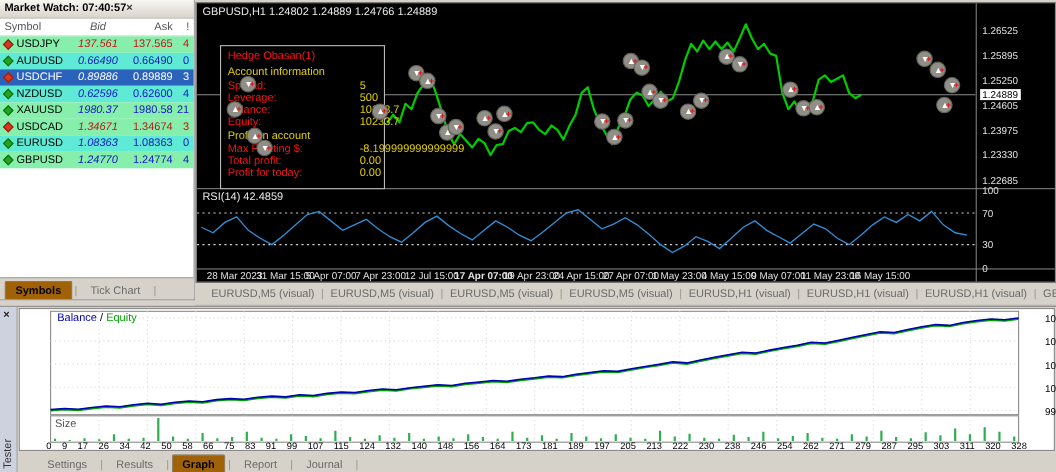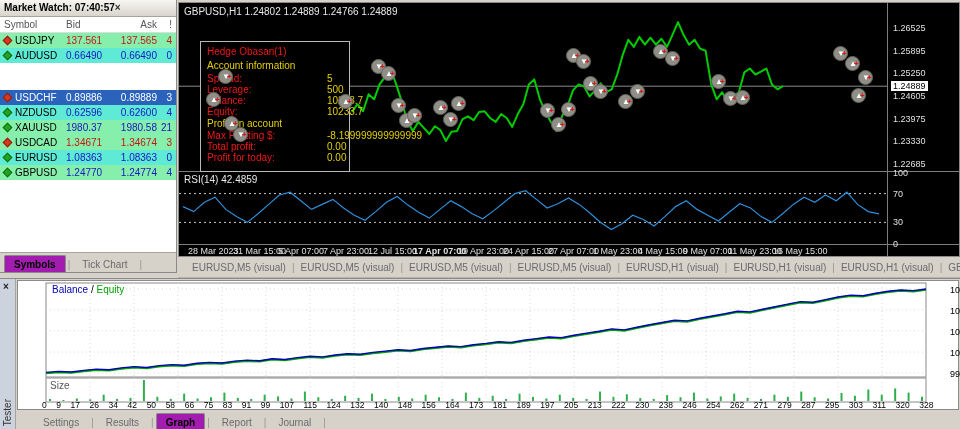--- a/index.html
+++ b/index.html
@@ -8,36 +8,36 @@
        font-family:"Liberation Sans",sans-serif;font-size:10px;color:#000;overflow:hidden;}
 
   
   #market-watch{position:absolute;left:0;top:0;width:177px;height:273px;background:#fff;
                 border-right:1px solid #8a8a8a;border-bottom:1px solid #8a8a8a;}
   .mw-title{height:17px;line-height:16px;padding:0 4px;background:linear-gradient(#f7f6f2,#d9d5cc);
             border-bottom:1px solid #a8a49c;display:flex;font-weight:600;}
   .mw-close{cursor:default;color:#333;font-weight:700;}
   .mw-header{display:flex;height:16px;line-height:16px;color:#555;border-bottom:1px solid #dcdcdc;background:#fff;}
   .mw-c-sym{flex:0 0 66px;padding-left:4px;display:flex;align-items:center;gap:4px;overflow:hidden;}
-  .mw-c-bid{flex:0 0 46px;text-align:left;}
+  .mw-c-bid{flex:0 0 46px;text-align:center;font-style:italic;}
   .mw-c-ask{flex:0 0 45px;text-align:right;}
   .mw-c-sp{flex:1 1 auto;text-align:right;padding-right:4px;}
   .mw-row{display:flex;height:15px;line-height:15px;}
   .mw-row.alt0{background:#86efac;}
   .mw-row.alt1{background:#5eead4;}
-  .mw-row.sel{background:#2a62bc;margin-top:27px;}
+  .mw-row.sel{background:#2a62bc;}
   .mw-row.sel span{color:#fff;}
   .red{color:#c21616;} .blue{color:#1616c2;}
   .diamond{width:7px;height:7px;transform:rotate(45deg);display:inline-block;flex:0 0 7px;}
   .diamond.up{background:#22a322;border:1px solid #0e6e0e;}
   .diamond.down{background:#d6391f;border:1px solid #8e1d0d;}
   .mw-tabs{position:absolute;left:0;bottom:0;width:100%;height:20px;background:#d6d2c9;
            border-top:1px solid #a8a49c;display:flex;align-items:flex-end;padding-left:4px;}
   .tab{padding:2px 9px;color:#6a6a6a;border:1px solid transparent;border-bottom:none;height:17px;line-height:13px;}
-  .tab.active{background:#a21caf;border-color:#8a8a8a;color:#000;border-radius:2px 2px 0 0;}
+  .tab.active{background:#a16207;border-color:#8a8a8a;color:#000;border-radius:2px 2px 0 0;}
 
   
   #chart-window{position:absolute;left:178px;top:2px;width:782px;height:255px;background:#000;
                 border:1px solid #8a8a8a;}
   #chart-title{position:absolute;left:5px;top:3px;color:#e8e8e8;z-index:5;}
   #price-svg{position:absolute;left:0;top:0;}
   #rsi-svg{position:absolute;left:0;top:169px;}
   #sep1{position:absolute;left:0;top:168px;width:780px;height:1px;background:#7d7d7d;}
   #sep2{position:absolute;left:0;top:241px;width:780px;height:1px;background:#7d7d7d;}
   #axis-col{position:absolute;left:708px;top:0;width:72px;height:253px;border-left:1px solid #7d7d7d;}

